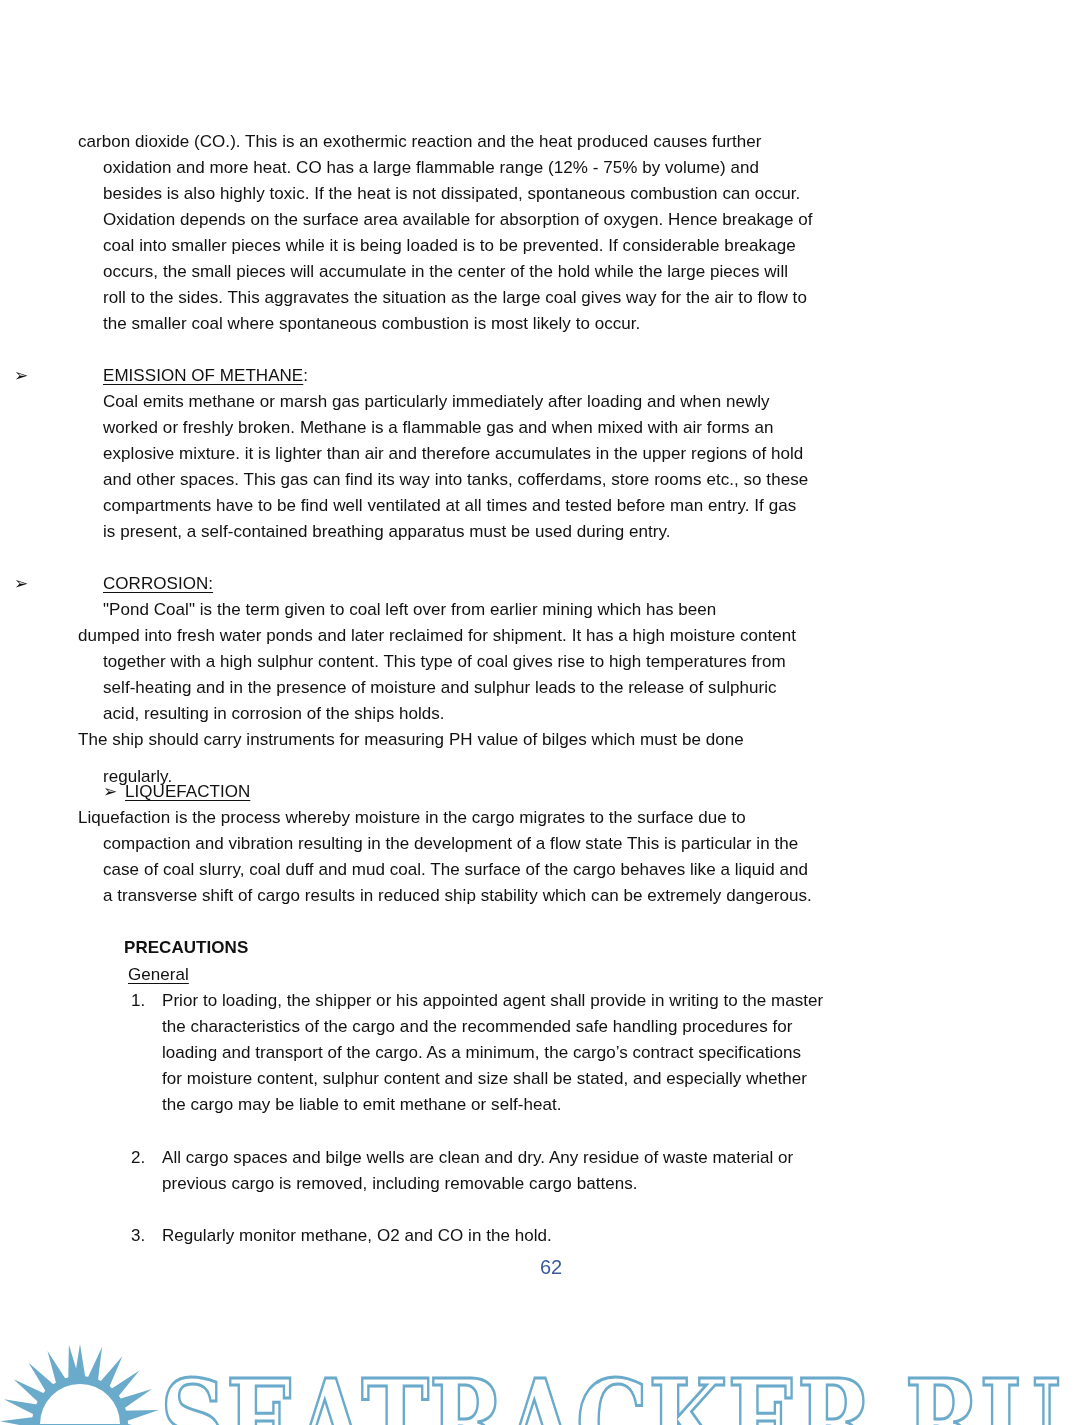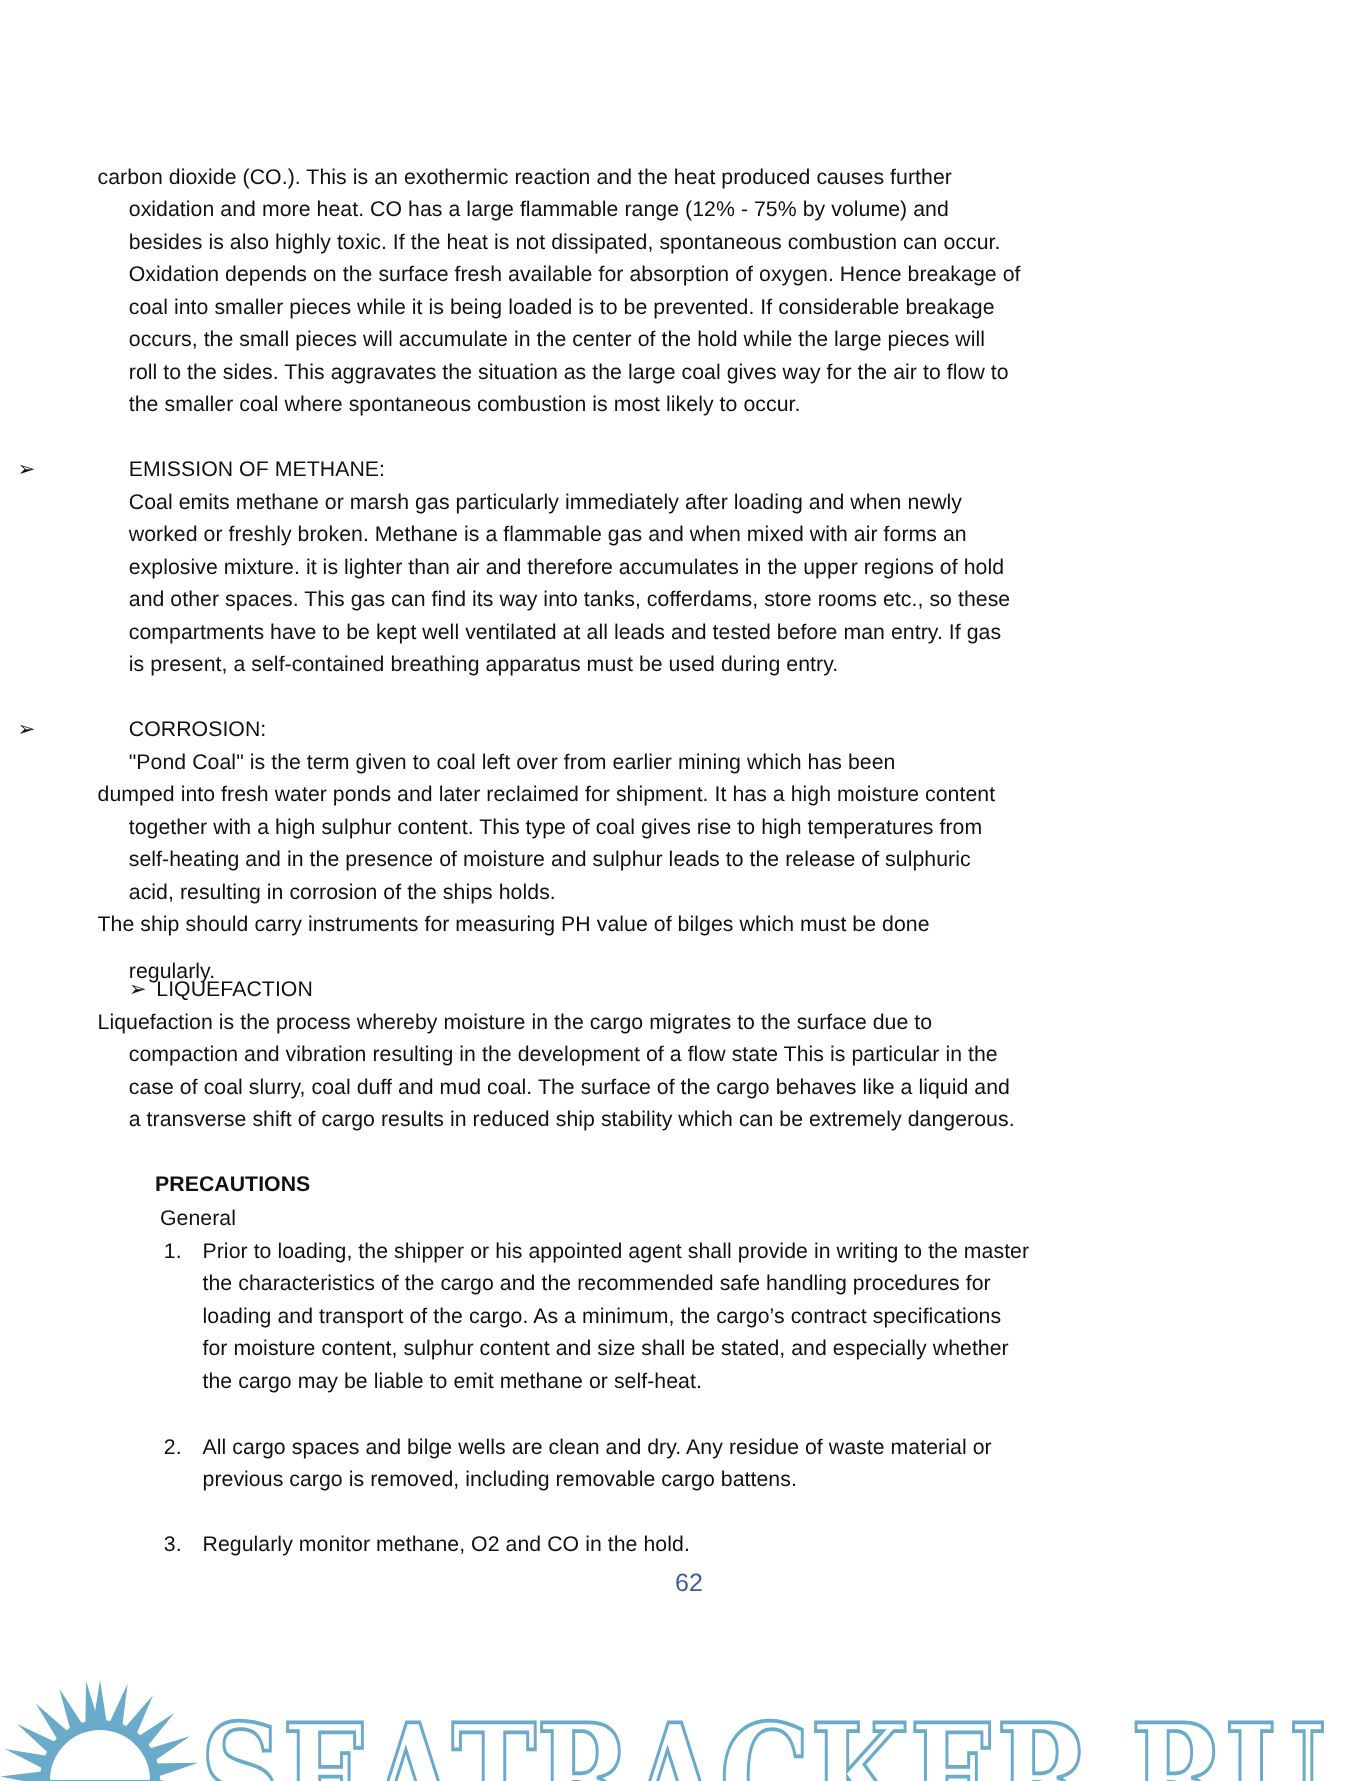--- a/index.html
+++ b/index.html
@@ -5,53 +5,53 @@
   html, body { margin: 0; padding: 0; background: #ffffff; }
   body {
     width: 1080px; height: 1425px; position: relative; overflow: hidden;
     font-family: "Liberation Sans", sans-serif; color: #111111;
   }
   .page { position: absolute; left: 0; top: 0; width: 1080px; height: 1425px; }
   .line {
     position: absolute; font-size: 17px; line-height: 26px; white-space: nowrap;
     letter-spacing: 0.05px;
   }
-  .u { text-decoration-thickness: 1px; text-underline-offset: 3px; }
+  .u { text-decoration: underline; text-decoration-thickness: 1px; text-underline-offset: 3px; }
   .bold { font-weight: bold; margin-left: 40px; }
   .arrow { position: absolute; font-size: 17px; line-height: 26px; }
   .footer { position: absolute; left: 0; top: 1338px; width: 1048px; height: 163px; }
   .pagenum {
     position: absolute; left: 540px; top: 1256px; font-size: 20px; color: #3a5a9c;
     font-family: "Liberation Sans", sans-serif;
   }
 </style>
 </head>
 <body>
 
 <div class="page">
 
   <div>
     <div class="line" style="left:78px;top:129px">carbon dioxide (CO.). This is an exothermic reaction and the heat produced causes further</div>
     <div class="line" style="left:103px;top:155px">oxidation and more heat. CO has a large flammable range (12% - 75% by volume) and</div>
     <div class="line" style="left:103px;top:181px">besides is also highly toxic. If the heat is not dissipated, spontaneous combustion can occur.</div>
-    <div class="line" style="left:103px;top:207px">Oxidation depends on the surface fresh available for absorption of oxygen. Hence breakage of</div>
+    <div class="line" style="left:103px;top:207px">Oxidation depends on the surface area available for absorption of oxygen. Hence breakage of</div>
     <div class="line" style="left:103px;top:233px">coal into smaller pieces while it is being loaded is to be prevented. If considerable breakage</div>
     <div class="line" style="left:103px;top:259px">occurs, the small pieces will accumulate in the center of the hold while the large pieces will</div>
     <div class="line" style="left:103px;top:285px">roll to the sides. This aggravates the situation as the large coal gives way for the air to flow to</div>
     <div class="line" style="left:103px;top:311px">the smaller coal where spontaneous combustion is most likely to occur.</div>
   </div>
 
   <div>
     <span class="arrow" style="left:14px;top:363px">➢</span>
     <div class="line" style="left:103px;top:363px"><span class="u">EMISSION OF METHANE</span><span>:</span></div>
     <div class="line" style="left:103px;top:389px">Coal emits methane or marsh gas particularly immediately after loading and when newly</div>
     <div class="line" style="left:103px;top:415px">worked or freshly broken. Methane is a flammable gas and when mixed with air forms an</div>
     <div class="line" style="left:103px;top:441px">explosive mixture. it is lighter than air and therefore accumulates in the upper regions of hold</div>
     <div class="line" style="left:103px;top:467px">and other spaces. This gas can find its way into tanks, cofferdams, store rooms etc., so these</div>
-    <div class="line" style="left:103px;top:493px">compartments have to be kept well ventilated at all leads and tested before man entry. If gas</div>
+    <div class="line" style="left:103px;top:493px">compartments have to be find well ventilated at all times and tested before man entry. If gas</div>
     <div class="line" style="left:103px;top:519px">is present, a self-contained breathing apparatus must be used during entry.</div>
   </div>
 
   <div>
     <span class="arrow" style="left:14px;top:571px">➢</span>
     <div class="line u" style="left:103px;top:571px">CORROSION:</div>
     <div class="line" style="left:103px;top:597px">"Pond Coal" is the term given to coal left over from earlier mining which has been</div>
     <div class="line" style="left:78px;top:623px">dumped into fresh water ponds and later reclaimed for shipment. It has a high moisture content</div>
     <div class="line" style="left:103px;top:649px">together with a high sulphur content. This type of coal gives rise to high temperatures from</div>
     <div class="line" style="left:103px;top:675px">self-heating and in the presence of moisture and sulphur leads to the release of sulphuric</div>

